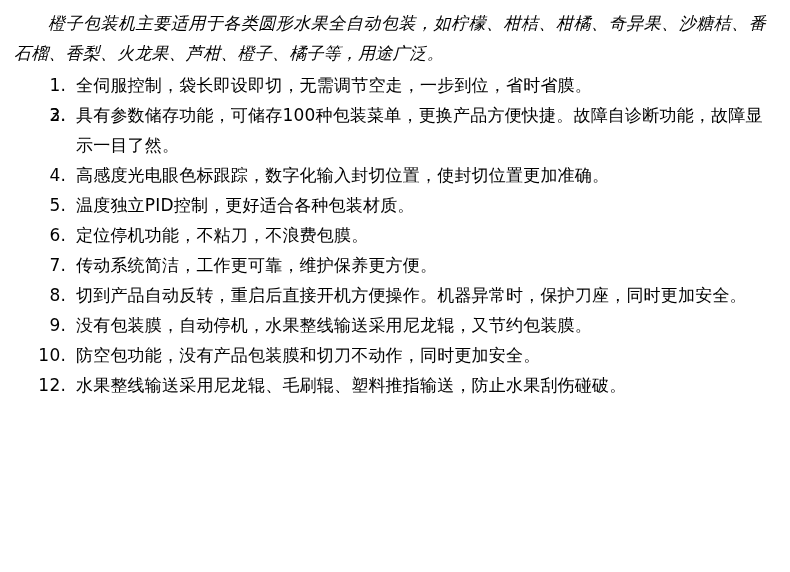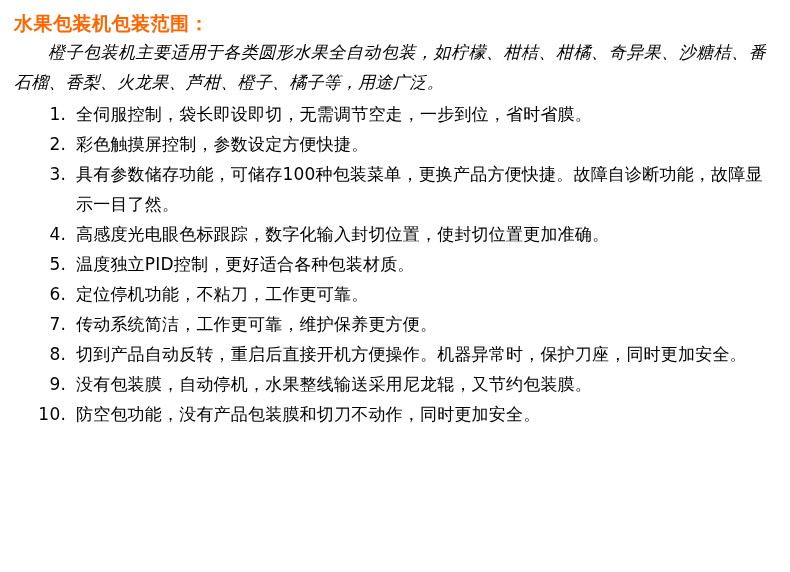--- a/index.html
+++ b/index.html
@@ -64,61 +64,63 @@
     text-align: right;
     font-size: 17px;
     line-height: 30px;
   }
 </style>
 </head>
 <body>
 
 <div class="page">
 
-  <h2 class="section-heading heading-1">水果包装机包装范围：</h2>
 
   <p class="para">橙子包装机主要适用于各类圆形水果全自动包装，如柠檬、柑桔、柑橘、奇异果、沙糖桔、番石榴、香梨、火龙果、芦柑、橙子、橘子等，用途广泛。</p>
 
 
   <ol class="feature-list">
     <li>
       <span class="num">1.</span>
       <span>全伺服控制，袋长即设即切，无需调节空走，一步到位，省时省膜。</span>
     </li>
     <li>
       <span class="num">2.</span>
-      <span>彩色触摸屏控制，参数设定方便快捷。</span>
     </li>
     <li>
       <span class="num">3.</span>
       <span>具有参数储存功能，可储存100种包装菜单，更换产品方便快捷。故障自诊断功能，故障显示一目了然。</span>
     </li>
     <li>
       <span class="num">4.</span>
       <span>高感度光电眼色标跟踪，数字化输入封切位置，使封切位置更加准确。</span>
     </li>
     <li>
       <span class="num">5.</span>
       <span>温度独立PID控制，更好适合各种包装材质。</span>
     </li>
     <li>
       <span class="num">6.</span>
-      <span>定位停机功能，不粘刀，工作更可靠。</span>
+      <span>定位停机功能，不粘刀，不浪费包膜。</span>
     </li>
     <li>
       <span class="num">7.</span>
       <span>传动系统简洁，工作更可靠，维护保养更方便。</span>
     </li>
     <li>
       <span class="num">8.</span>
       <span>切到产品自动反转，重启后直接开机方便操作。机器异常时，保护刀座，同时更加安全。</span>
     </li>
     <li>
       <span class="num">9.</span>
       <span>没有包装膜，自动停机，水果整线输送采用尼龙辊，又节约包装膜。</span>
     </li>
     <li>
       <span class="num">10.</span>
       <span>防空包功能，没有产品包装膜和切刀不动作，同时更加安全。</span>
     </li>
+    <li>
+      <span class="num">12.</span>
+      <span>水果整线输送采用尼龙辊、毛刷辊、塑料推指输送，防止水果刮伤碰破。</span>
+    </li>
   </ol>
 
 </div>
 
 </body></html>

